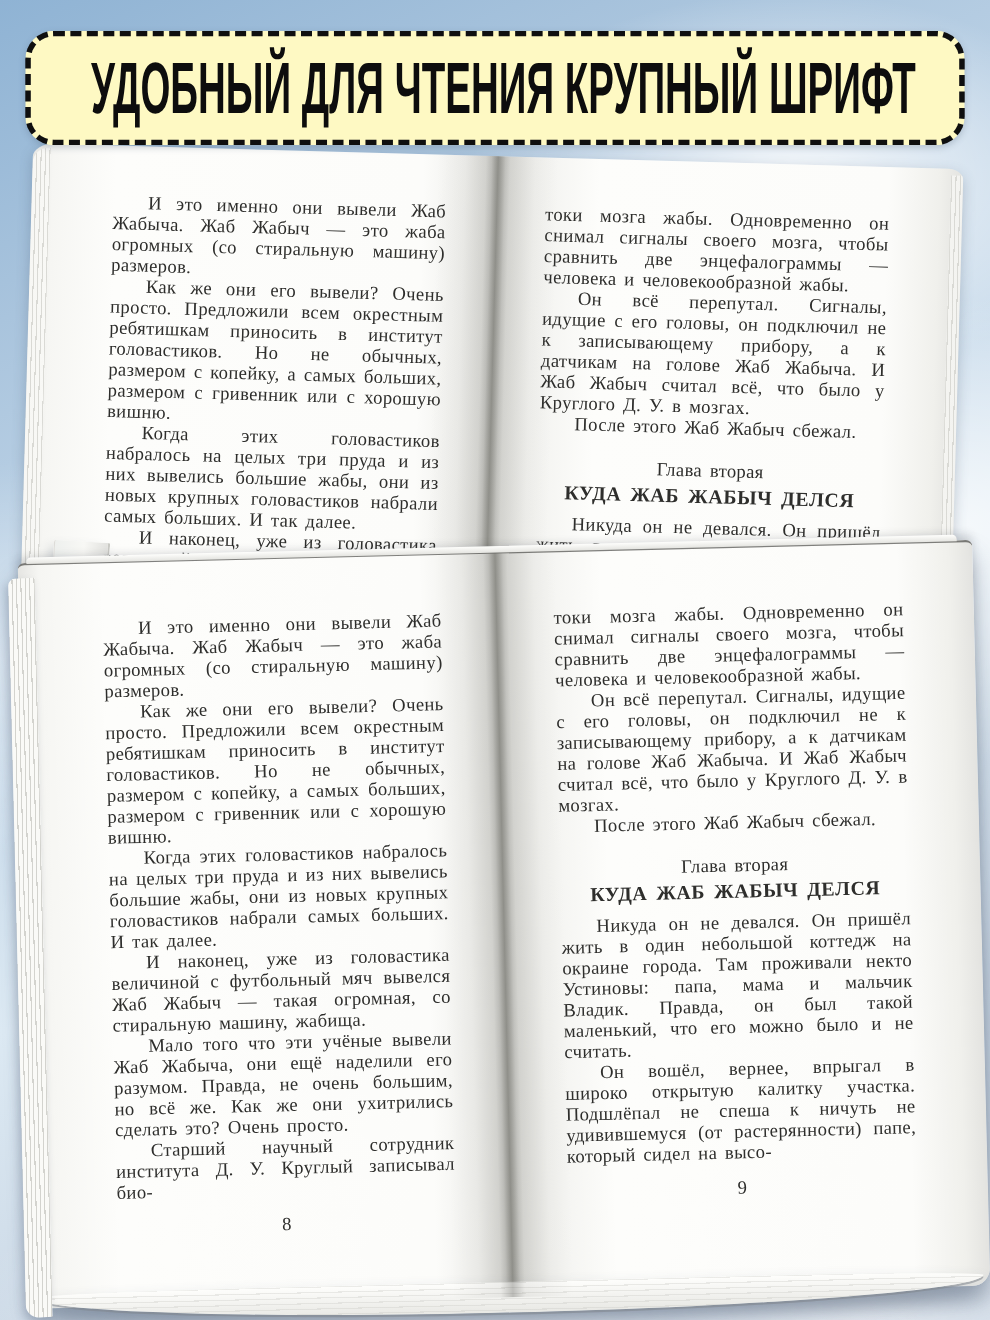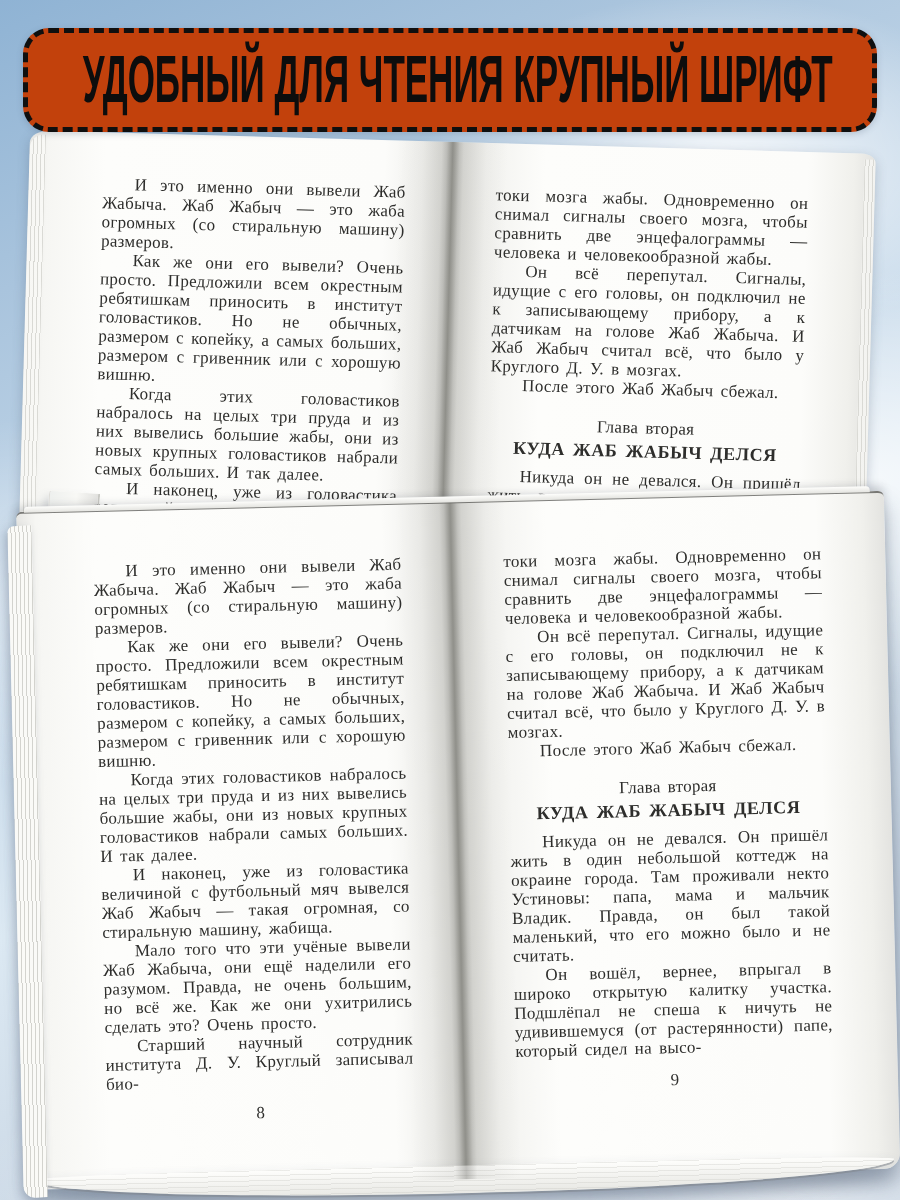--- a/index.html
+++ b/index.html
@@ -14,21 +14,21 @@
       radial-gradient(430px 250px at 80% 14%, rgba(255,255,255,.88), rgba(255,255,255,0) 70%),
       radial-gradient(520px 300px at 96% 40%, rgba(255,255,255,.75), rgba(255,255,255,0) 70%),
       radial-gradient(360px 260px at 4% 50%, rgba(255,255,255,.45), rgba(255,255,255,0) 70%),
       radial-gradient(640px 300px at 45% 102%, rgba(255,255,255,.5), rgba(255,255,255,0) 70%),
       radial-gradient(300px 200px at 88% 97%, rgba(255,255,255,.55), rgba(255,255,255,0) 70%),
       linear-gradient(155deg,#8fb3d4 0%,#a9c4dd 18%,#c6d9ea 40%,#dce9f3 58%,#c8d5e3 80%,#ccd8e5 100%);
   }
   
   .banner{
     position:absolute;left:23px;right:23px;top:28px;height:94px;
-    background:#c2410c;border:5px dashed #0f0f0f;border-radius:26px;
+    background:#fef9c3;border:5px dashed #0f0f0f;border-radius:26px;
     display:flex;align-items:center;justify-content:center;z-index:40;
     box-shadow:0 2px 6px rgba(70,90,115,.25);
     padding-left:16px;
   }
   .banner-text{
     font-weight:bold;font-size:50px;color:#0d0d0d;white-space:nowrap;
     transform:scale(0.70,1.32);transform-origin:center;letter-spacing:0px;
   }
   
   .book{

